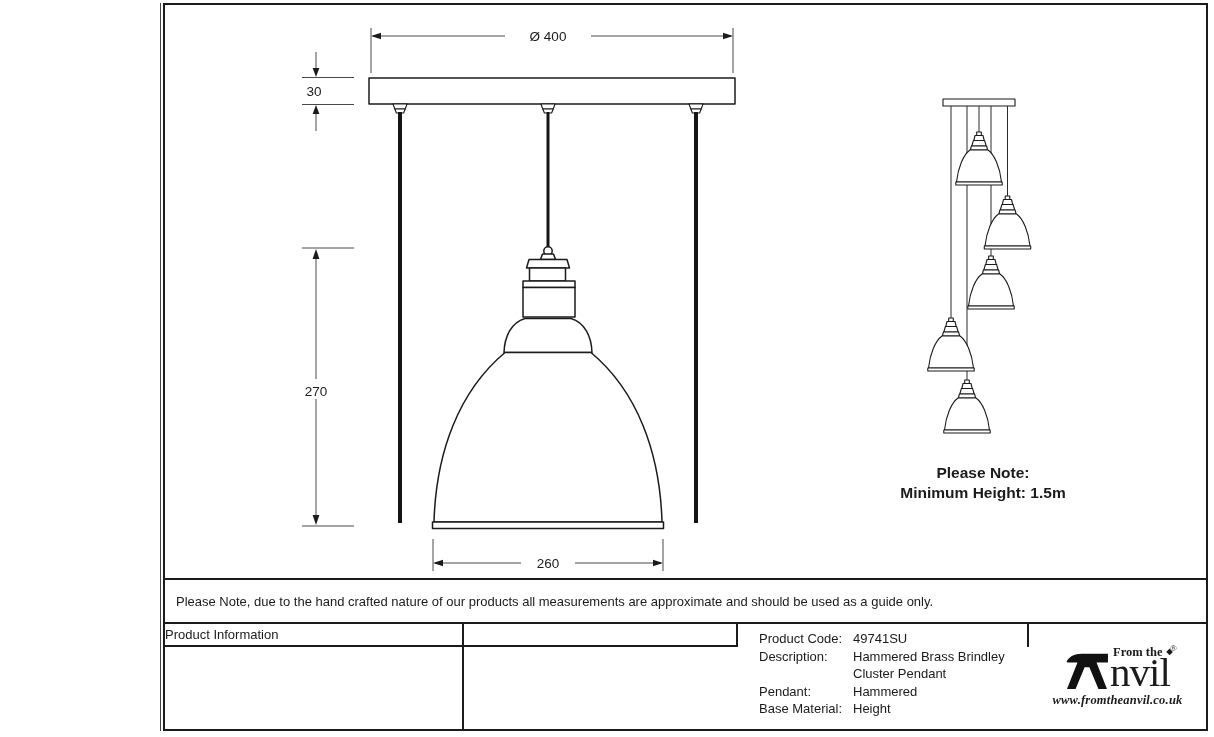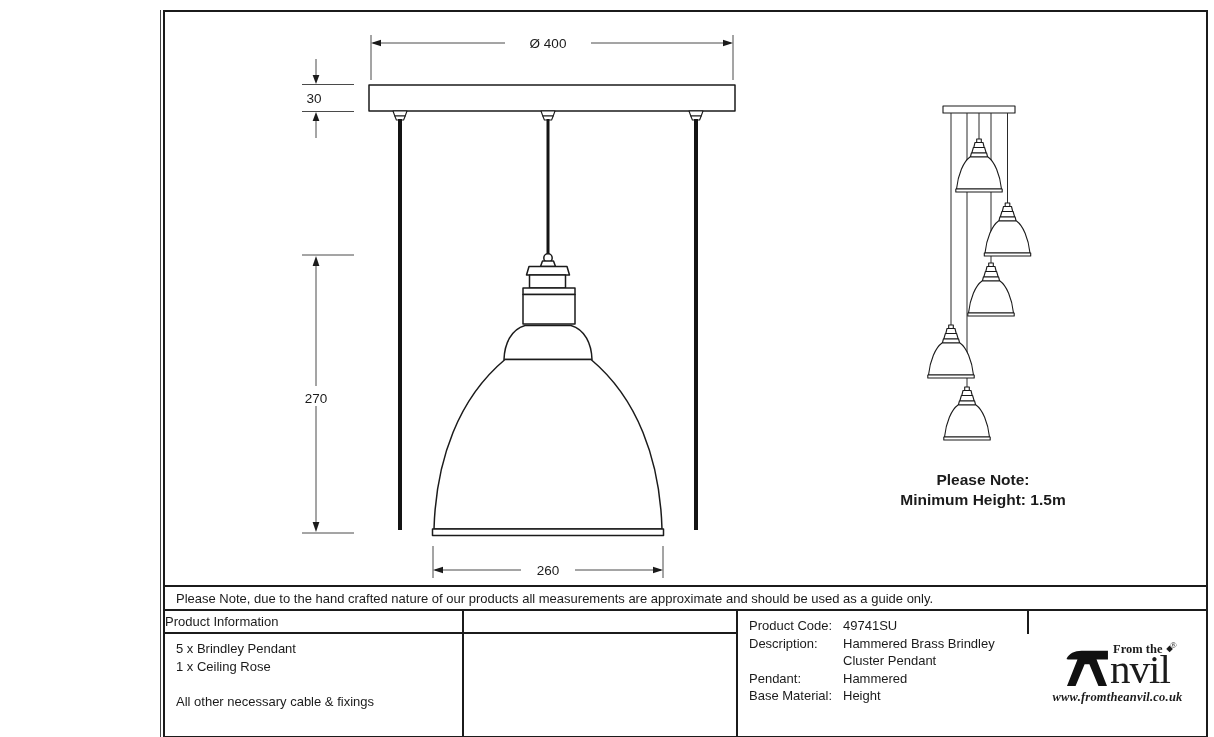--- a/index.html
+++ b/index.html
@@ -1,49 +1,49 @@
 <!DOCTYPE html>
 <html><head>
 <meta charset="utf-8">
 <style>
   html,body{margin:0;padding:0;background:#fff;}
   body{width:1214px;height:737px;position:relative;overflow:hidden;
        font-family:"Liberation Sans",sans-serif;color:#1b1b1b;}
 
-  .sheet{position:absolute;left:163px;top:10px;width:1045px;height:728px;
+  .sheet{position:absolute;left:163px;top:3px;width:1045px;height:728px;
          border:2px solid #1b1b1b;box-sizing:border-box;background:#fff;
          display:flex;flex-direction:column;}
   .sheet::before{content:"";position:absolute;left:-5px;top:-2px;bottom:-2px;width:1px;background:#444;}
 
   
   .drawing-area{position:relative;height:573px;flex:none;}
   .drawing-area svg{position:absolute;left:-165px;top:-5px;}
 
   svg text{font-family:"Liberation Sans",sans-serif;fill:#1b1b1b;font-size:13.5px;}
   svg text.big-note{font-size:15.5px;font-weight:600;}
   .dim-ln{stroke:#4a4a4a;stroke-width:1;fill:none;}
   .arr{fill:#1b1b1b;stroke:none;}
   .s{fill:#fff;stroke:#1b1b1b;stroke-width:1.5;stroke-linejoin:round;}
   .s2{fill:#fff;stroke:#1b1b1b;stroke-width:1.1;stroke-linejoin:round;}
   .cable{stroke:#141414;stroke-width:4;}
   .cable-thin{stroke:#141414;stroke-width:3;}
   .cable-hair{stroke:#2a2a2a;stroke-width:1;}
 
   
-  .note-row{height:24px;box-sizing:border-box;border-top:2px solid #1b1b1b;
+  .note-row{height:44px;box-sizing:border-box;border-top:2px solid #1b1b1b;
             display:flex;align-items:center;padding-left:11px;font-size:13px;}
 
   
   .info-table{flex:1;border-top:2px solid #1b1b1b;display:grid;
               grid-template-columns:299px 274px 291px 1fr;
               grid-template-rows:23px 1fr;}
   .cell{box-sizing:border-box;border-right:2px solid #1b1b1b;}
   .hcell{border-bottom:2px solid #1b1b1b;display:flex;align-items:center;
          padding-left:0;font-size:13px;}
-  .bcell{padding:6px 0 0 11px;font-size:13px;}
+  .bcell{padding:6px 0 0 21px;font-size:13px;}
   .tline{line-height:17.5px;min-height:17.5px;white-space:nowrap;}
   .pi-row{display:flex;}
   .pi-label{width:94px;flex:none;}
   .logo-cell{grid-column:4;grid-row:1/3;display:flex;flex-direction:column;
              align-items:center;justify-content:center;}
 
   
   .logo-row{display:flex;align-items:flex-end;}
   .anvil-glyph{width:44px;height:40px;flex:none;}
   .word{position:relative;padding-top:12px;margin-left:1px;}
@@ -194,26 +194,20 @@
       <div class="pi-row tline">
         <span class="pi-label">Pendant:</span>
         <span>Hammered</span>
       </div>
       <div class="pi-row tline">
         <span class="pi-label">Base Material:</span>
         <span>Height</span>
       </div>
     </div>
 
-    <div class="cell bcell">
-      <div class="tline">5 x Brindley Pendant</div>
-      <div class="tline">1 x Ceiling Rose</div>
-      <div class="tline"></div>
-      <div class="tline">All other necessary cable &amp; fixings</div>
-    </div>
 
     <div class="cell bcell"></div>
 
     <div class="logo-cell">
       <div class="logo-row">
         <svg class="anvil-glyph" viewBox="0 0 46 42">
           <path fill="#111" d="M1.5,12.5 C4,6.5 11,3.5 19,4 L45,4 L45,13 L33,13 L44,41 L35,41 L25.5,18 L20.5,18 L11,41 L2,41 L13,13 L6,13 C3.5,13 2.2,13 1.5,12.5 Z"></path>
         </svg>
         <div class="word">
           <span class="word-top"><span>From the</span><span class="idot">◆</span></span>

